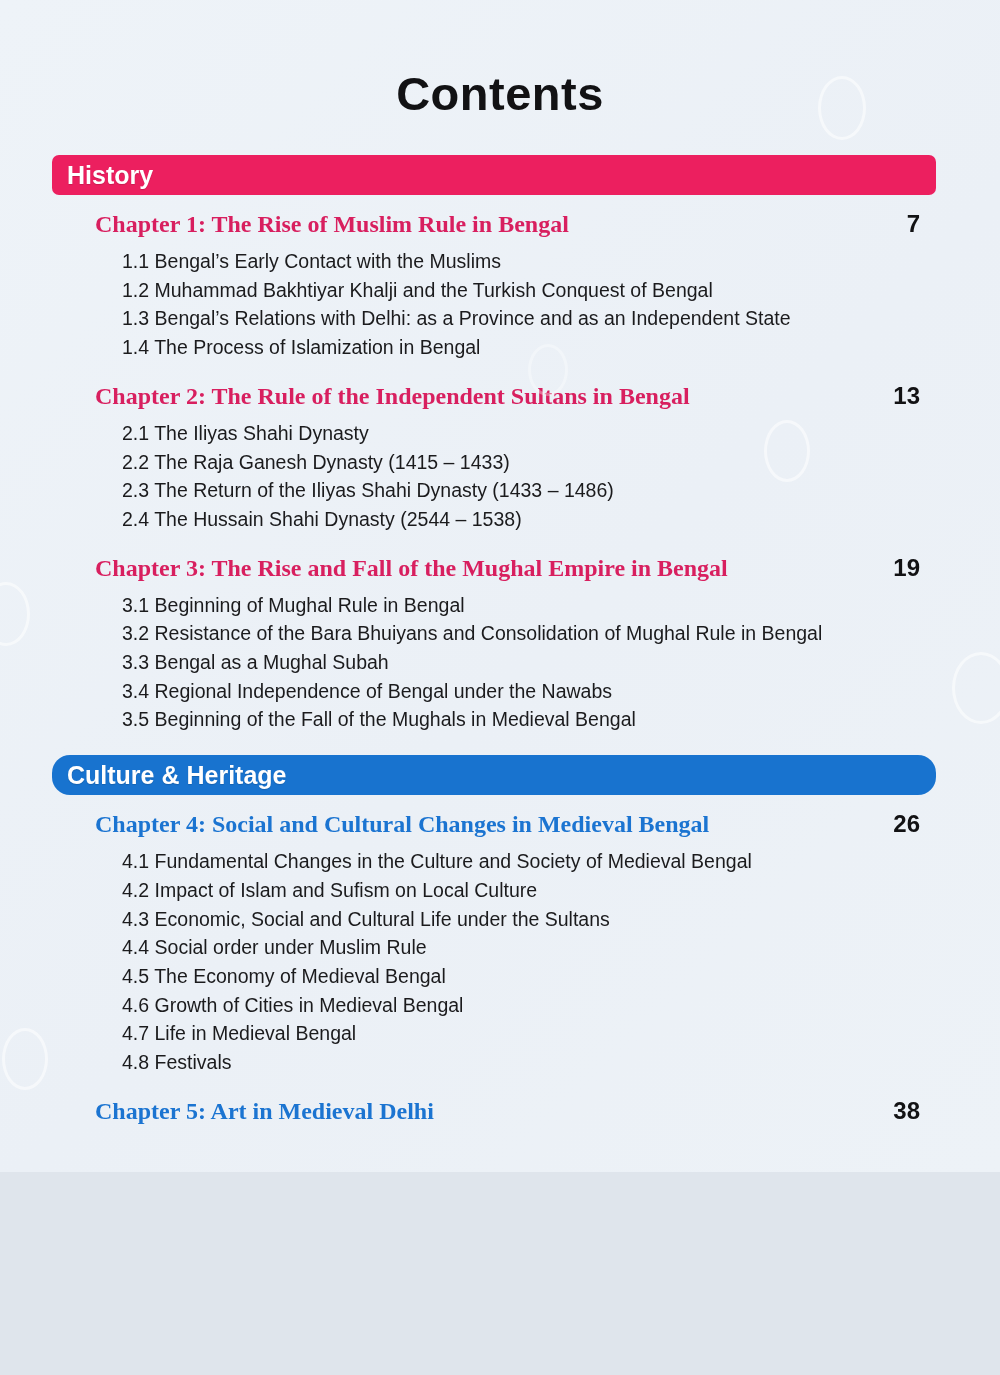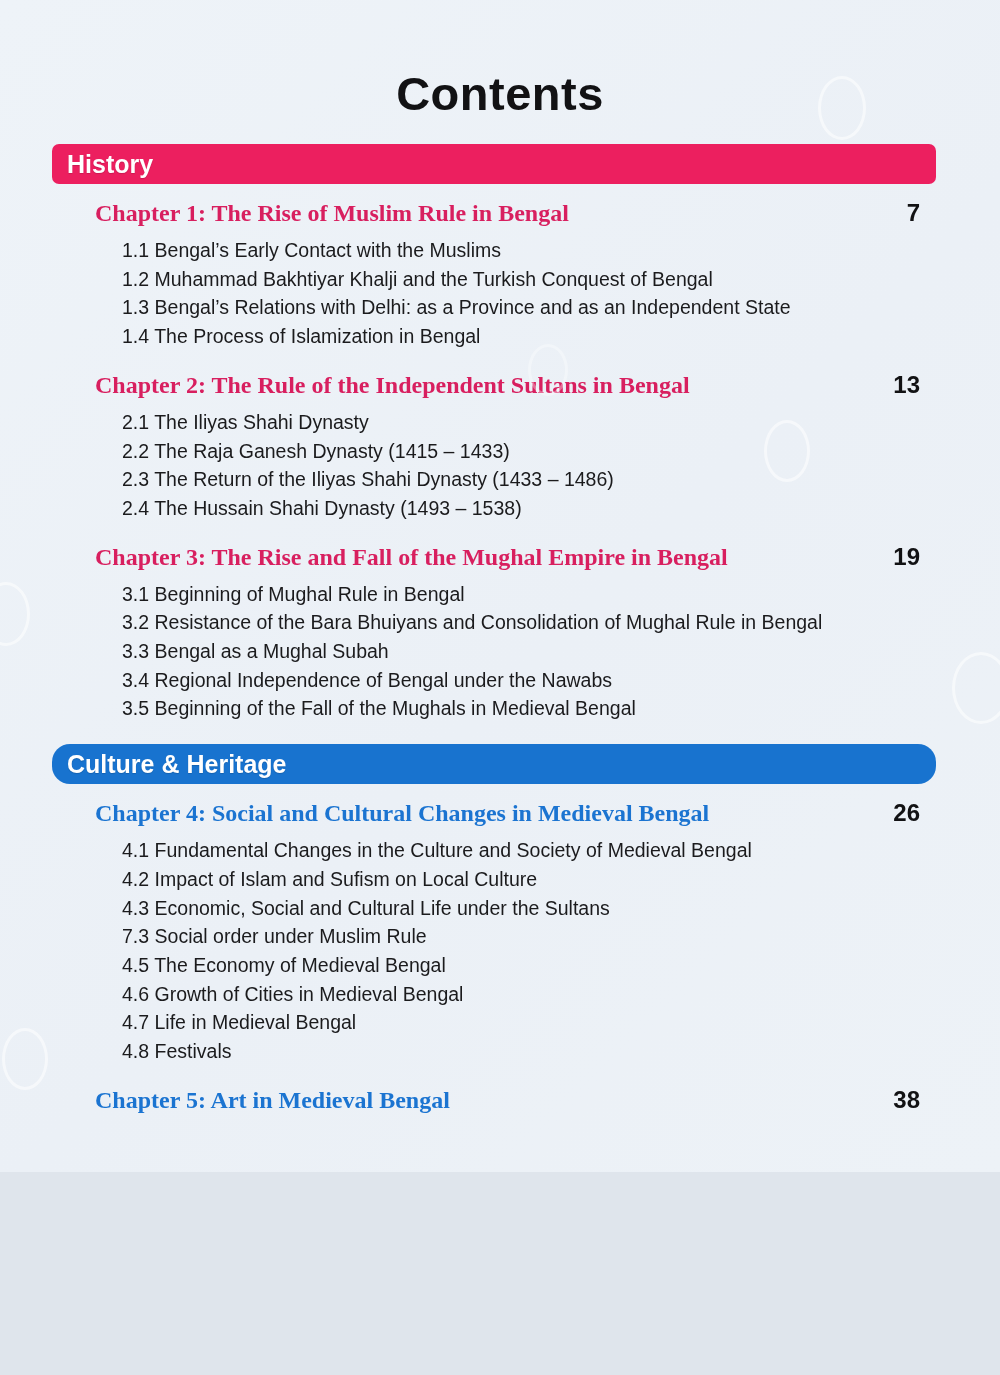--- a/index.html
+++ b/index.html
@@ -34,21 +34,21 @@
 
   .title {
     margin: 0;
     padding-top: 66px;
     text-align: center;
     font-size: 47px;
     font-weight: 700;
     letter-spacing: 0.5px;
     color: #121214;
   }
-  .sections { margin-top: 23px; }
+  .sections { margin-top: 34px; }
 
   .banner {
     margin: 0 64px 0 52px;      
     height: 40px;
     border-radius: 7px;
     display: flex;
     align-items: center;
   }
   .banner-label {
     padding-left: 15px;
@@ -125,21 +125,21 @@
         </div>
         <div class="chapter">
           <div class="chapter-row">
             <h2 class="chapter-title" style="color: rgb(216, 31, 95);">Chapter 2: The Rule of the Independent Sultans in Bengal</h2>
             <span class="chapter-page">13</span>
           </div>
           <ul class="topics">
             <li>2.1 The Iliyas Shahi Dynasty</li>
             <li>2.2 The Raja Ganesh Dynasty (1415 – 1433)</li>
             <li>2.3 The Return of the Iliyas Shahi Dynasty (1433 – 1486)</li>
-            <li>2.4 The Hussain Shahi Dynasty (1493 – 1538)</li>
+            <li>2.4 The Hussain Shahi Dynasty (2544 – 1538)</li>
           </ul>
         </div>
         <div class="chapter">
           <div class="chapter-row">
             <h2 class="chapter-title" style="color: rgb(216, 31, 95);">Chapter 3: The Rise and Fall of the Mughal Empire in Bengal</h2>
             <span class="chapter-page">19</span>
           </div>
           <ul class="topics">
             <li>3.1 Beginning of Mughal Rule in Bengal</li>
             <li>3.2 Resistance of the Bara Bhuiyans and Consolidation of Mughal Rule in Bengal</li>
@@ -155,28 +155,28 @@
         </div>
         <div class="chapter">
           <div class="chapter-row">
             <h2 class="chapter-title" style="color: rgb(27, 116, 209);">Chapter 4: Social and Cultural Changes in Medieval Bengal</h2>
             <span class="chapter-page">26</span>
           </div>
           <ul class="topics">
             <li>4.1 Fundamental Changes in the Culture and Society of Medieval Bengal</li>
             <li>4.2 Impact of Islam and Sufism on Local Culture</li>
             <li>4.3 Economic, Social and Cultural Life under the Sultans</li>
-            <li>7.3 Social order under Muslim Rule</li>
+            <li>4.4 Social order under Muslim Rule</li>
             <li>4.5 The Economy of Medieval Bengal</li>
             <li>4.6 Growth of Cities in Medieval Bengal</li>
             <li>4.7 Life in Medieval Bengal</li>
             <li>4.8 Festivals</li>
           </ul>
         </div>
         <div class="chapter">
           <div class="chapter-row">
-            <h2 class="chapter-title" style="color: rgb(27, 116, 209);">Chapter 5: Art in Medieval Bengal</h2>
+            <h2 class="chapter-title" style="color: rgb(27, 116, 209);">Chapter 5: Art in Medieval Delhi</h2>
             <span class="chapter-page">38</span>
           </div>
         </div>
       </section>
     </div>
 </div>
 
 </body></html>

